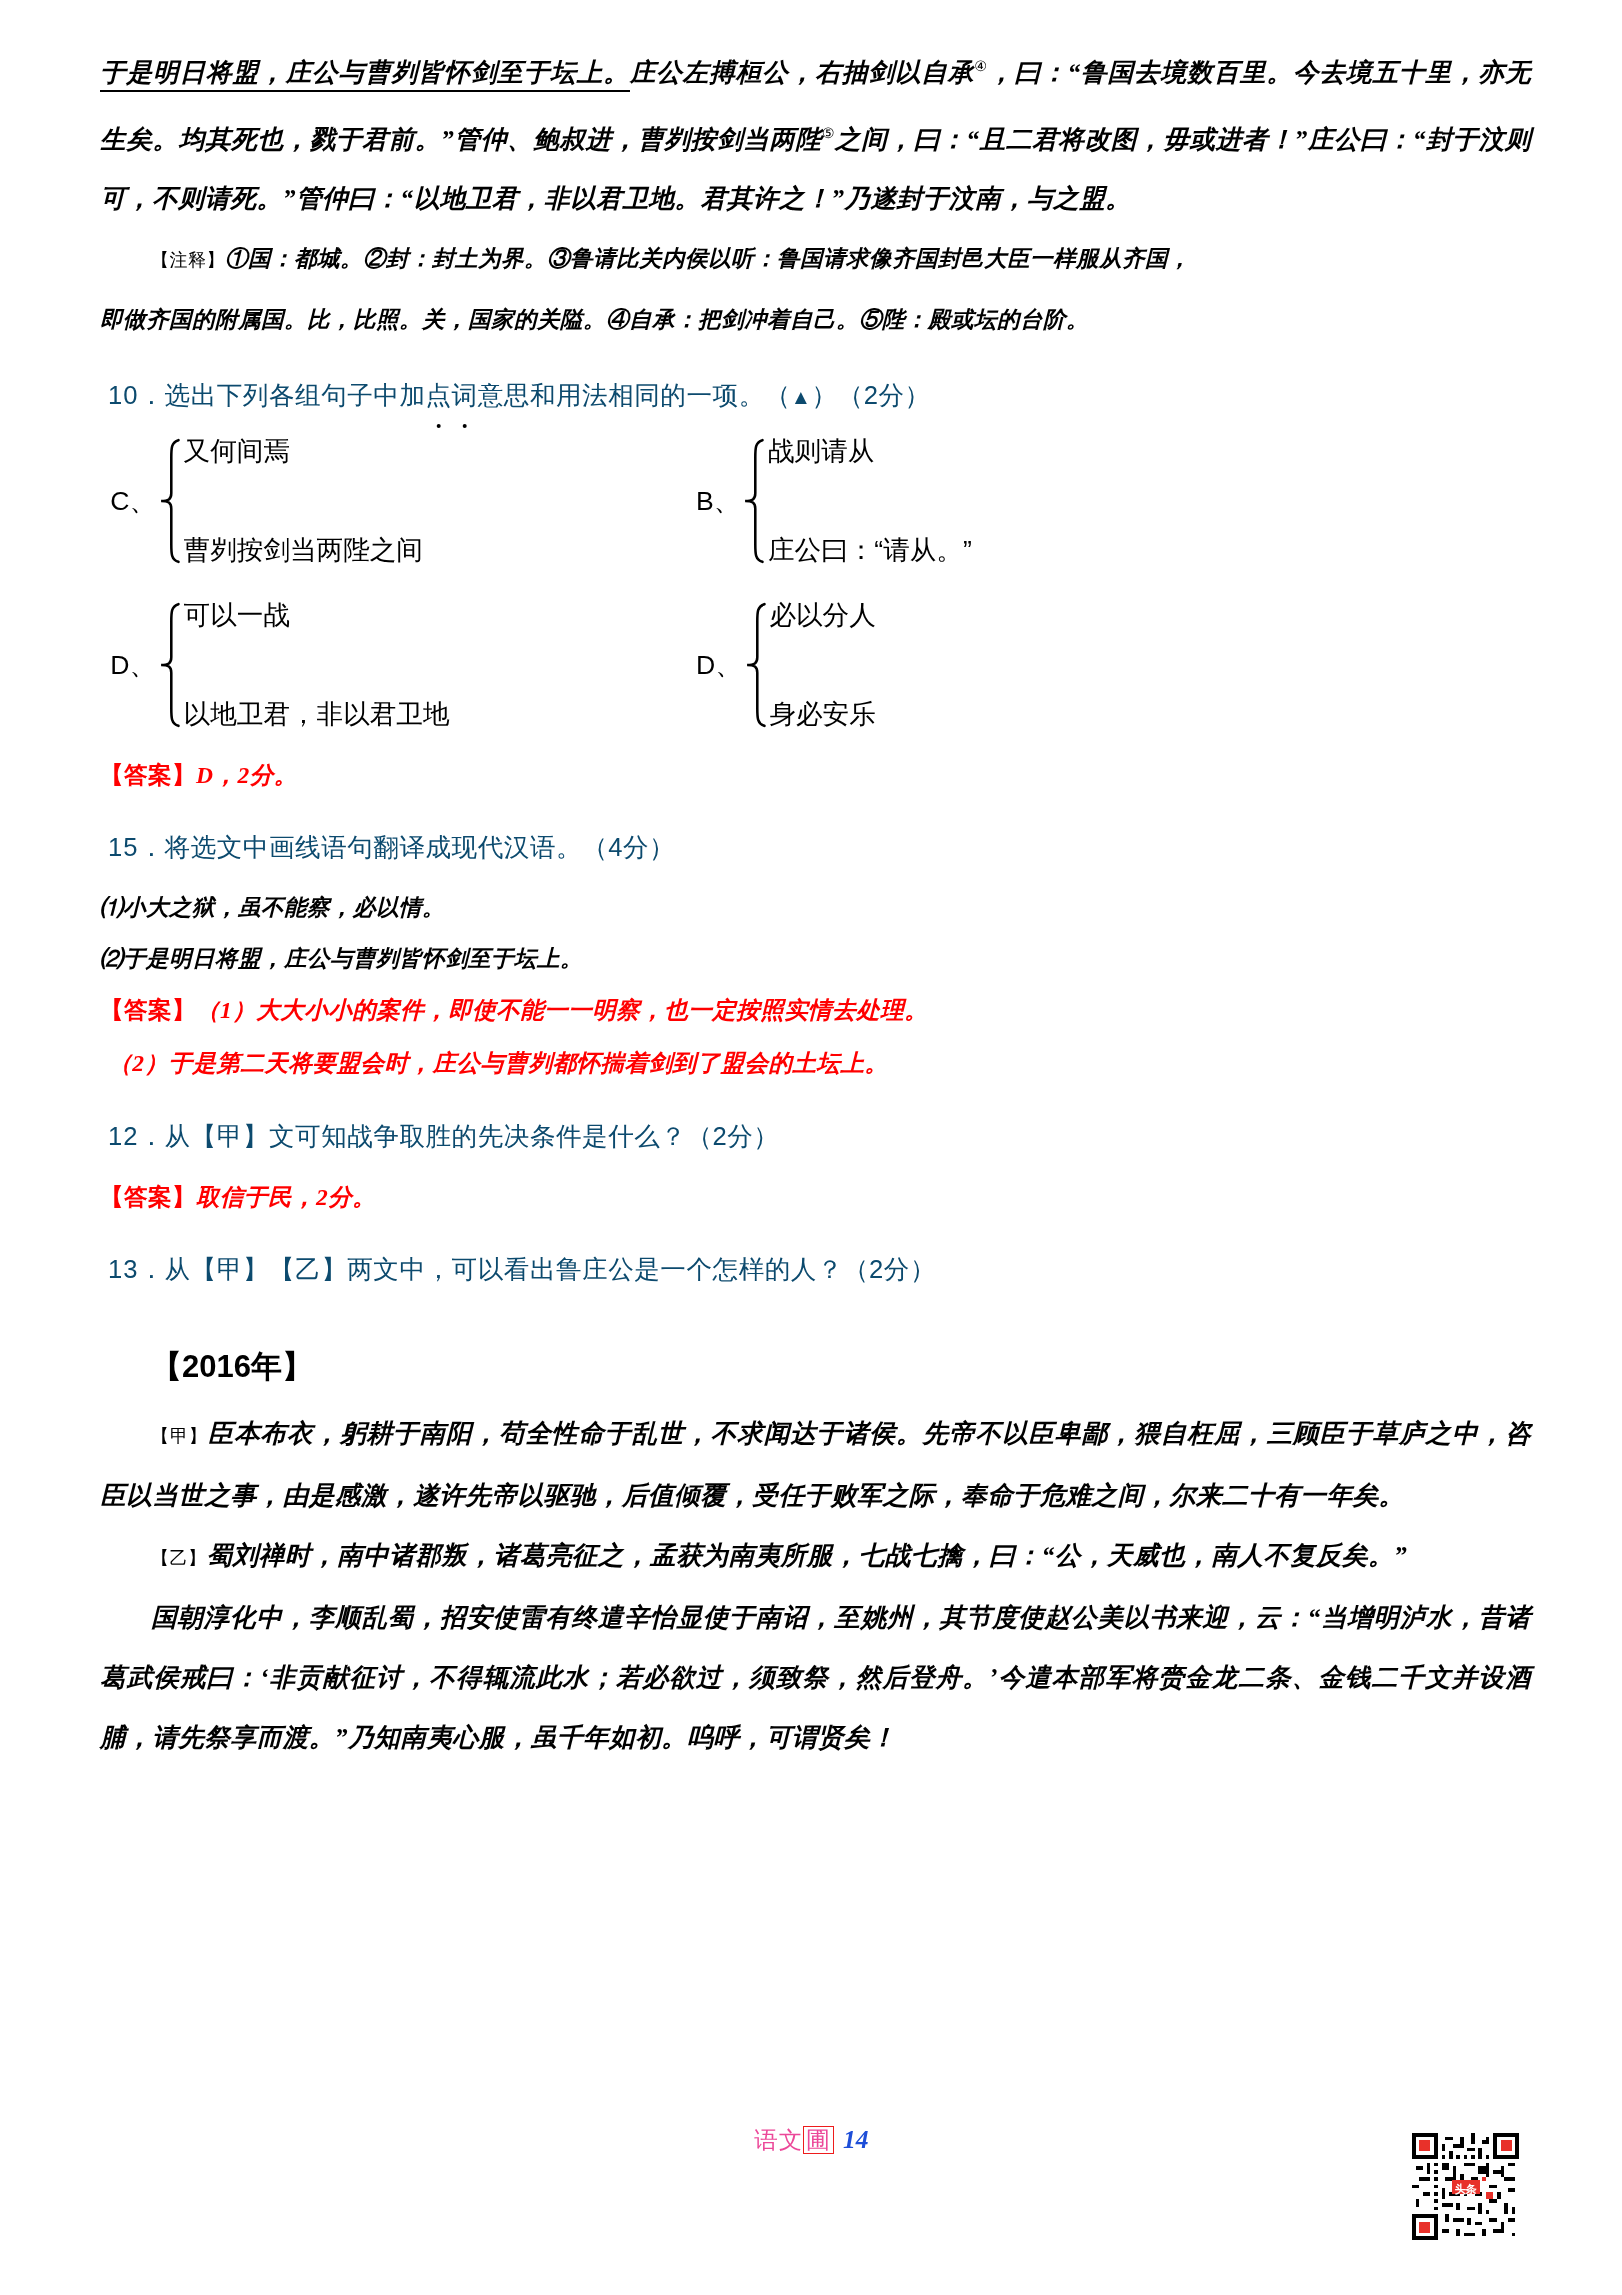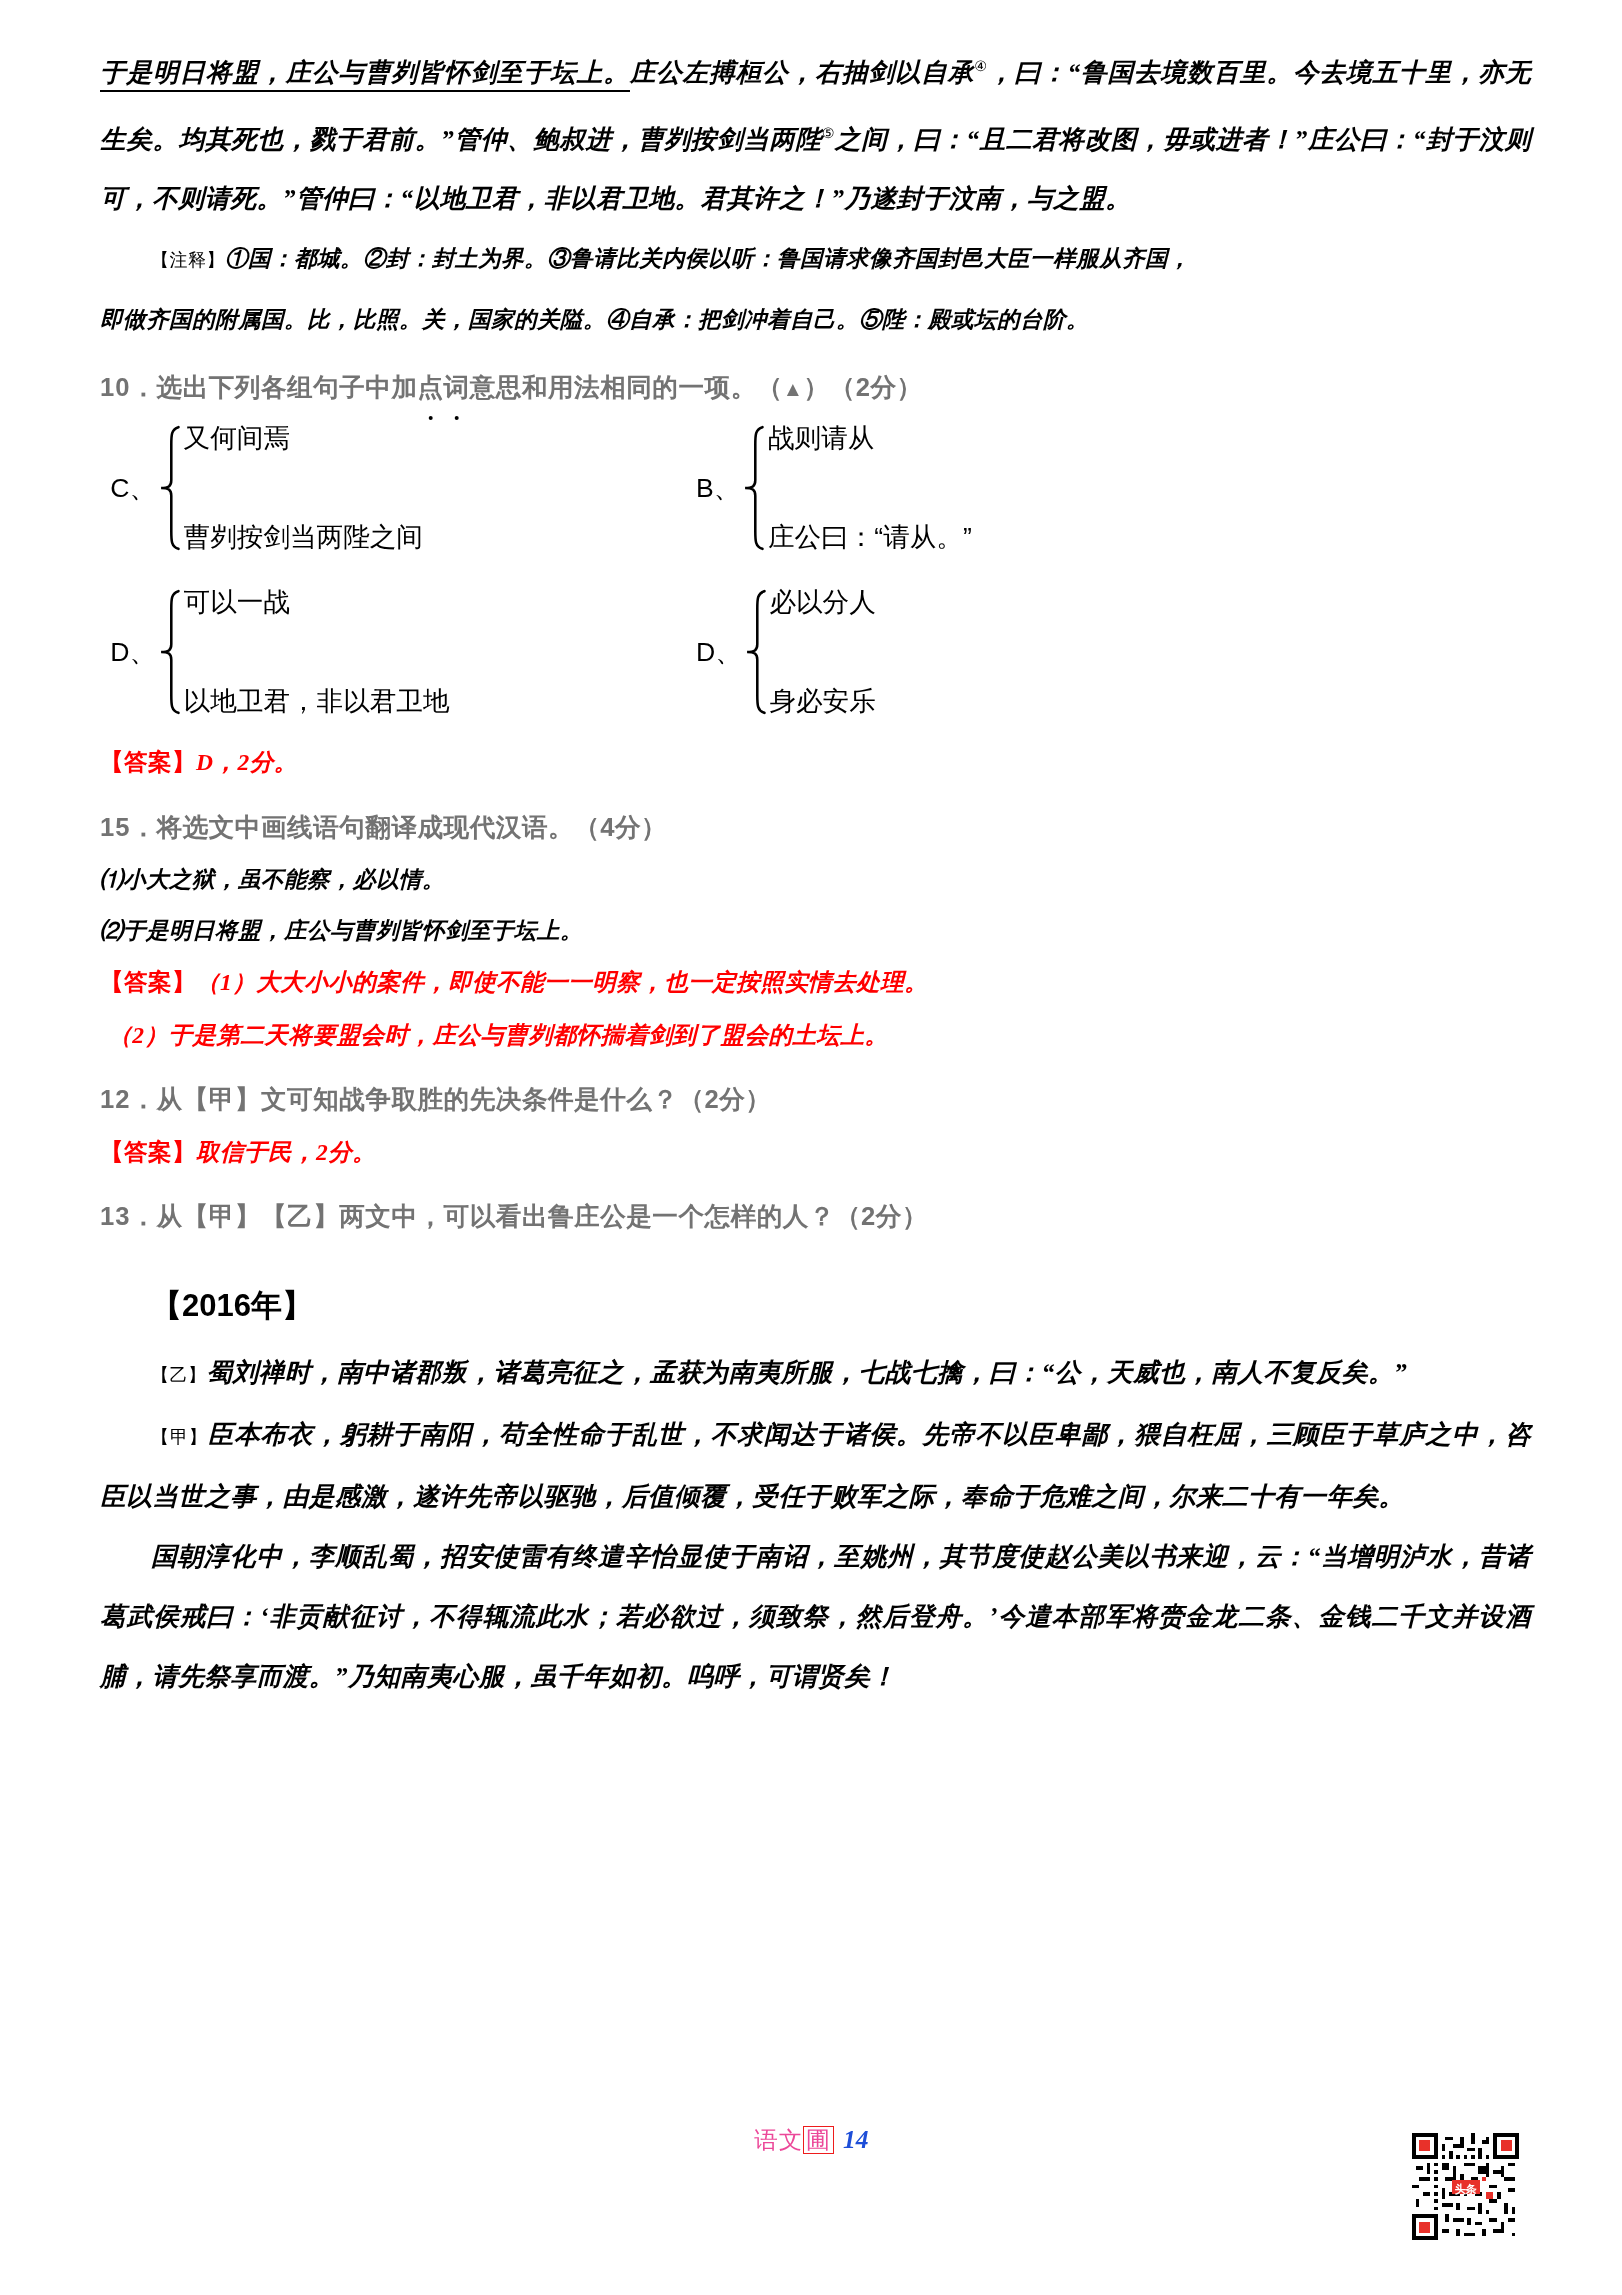--- a/index.html
+++ b/index.html
@@ -52,26 +52,26 @@
   sup.note {
     font-size: 14.3px;
     vertical-align: super;
     font-style: normal;
     font-weight: 400;
   }
 
   
   .qline {
     font-family: "Liberation Sans", "DejaVu Sans", sans-serif;
-    font-weight: 700;
+    font-weight: 400;
     font-size: 25.6px;
     line-height: 53px;
     letter-spacing: 0.5px;
-    color: #737373;
-    margin: 0;
+    color: #0c4a6e;
+    margin: 8px;
   }
   .qline .num { letter-spacing: 1px; }
   .tri { font-size: 20.4px; }
 
   
   .dotted {
     position: relative;
     display: inline-block;
   }
   .dotted::after {
@@ -315,23 +315,23 @@
     <div class="sp-sm"></div>
 
     <p class="qline"><span class="num">13</span><span>．从【甲】【乙】两文中，可以看出鲁庄公是一个怎样的人？（2分）</span></p>
 
     <div class="sp-lg"></div>
 
     <p class="year-tag">【2016年】</p>
 
     <div class="sp-sm"></div>
 
+    <p class="kaiti" style="text-indent:51px;"><span class="bracket-bold">【甲】</span><span>臣本布衣，躬耕于南阳，苟全性命于乱世，不求闻达于诸侯。先帝不以臣卑鄙，猥自枉屈，三顾臣于草庐之中，咨臣以当世之事，由是感激，遂许先帝以驱驰，后值倾覆，受任于败军之际，奉命于危难之间，尔来二十有一年矣。</span></p>
+
     <p class="kaiti" style="text-indent:51px;"><span class="bracket-bold">【乙】</span><span>蜀刘禅时，南中诸郡叛，诸葛亮征之，孟获为南夷所服，七战七擒，曰：“公，天威也，南人不复反矣。”</span></p>
-
-    <p class="kaiti" style="text-indent:51px;"><span class="bracket-bold">【甲】</span><span>臣本布衣，躬耕于南阳，苟全性命于乱世，不求闻达于诸侯。先帝不以臣卑鄙，猥自枉屈，三顾臣于草庐之中，咨臣以当世之事，由是感激，遂许先帝以驱驰，后值倾覆，受任于败军之际，奉命于危难之间，尔来二十有一年矣。</span></p>
 
     <p class="kaiti indent">国朝淳化中，李顺乱蜀，招安使雷有终遣辛怡显使于南诏，至姚州，其节度使赵公美以书来迎，云：“当增明泸水，昔诸葛武侯戒曰：‘非贡献征讨，不得辄流此水；若必欲过，须致祭，然后登舟。’今遣本部军将赍金龙二条、金钱二千文并设酒脯，请先祭享而渡。”乃知南夷心服，虽千年如初。呜呼，可谓贤矣！</p>
 
   </div>
 
   <div class="footer">
     <span class="footer-brand"><span>语文</span><span class="boxed">圃</span></span><span class="footer-page">14</span>
   </div>
 
   <div class="qr">

